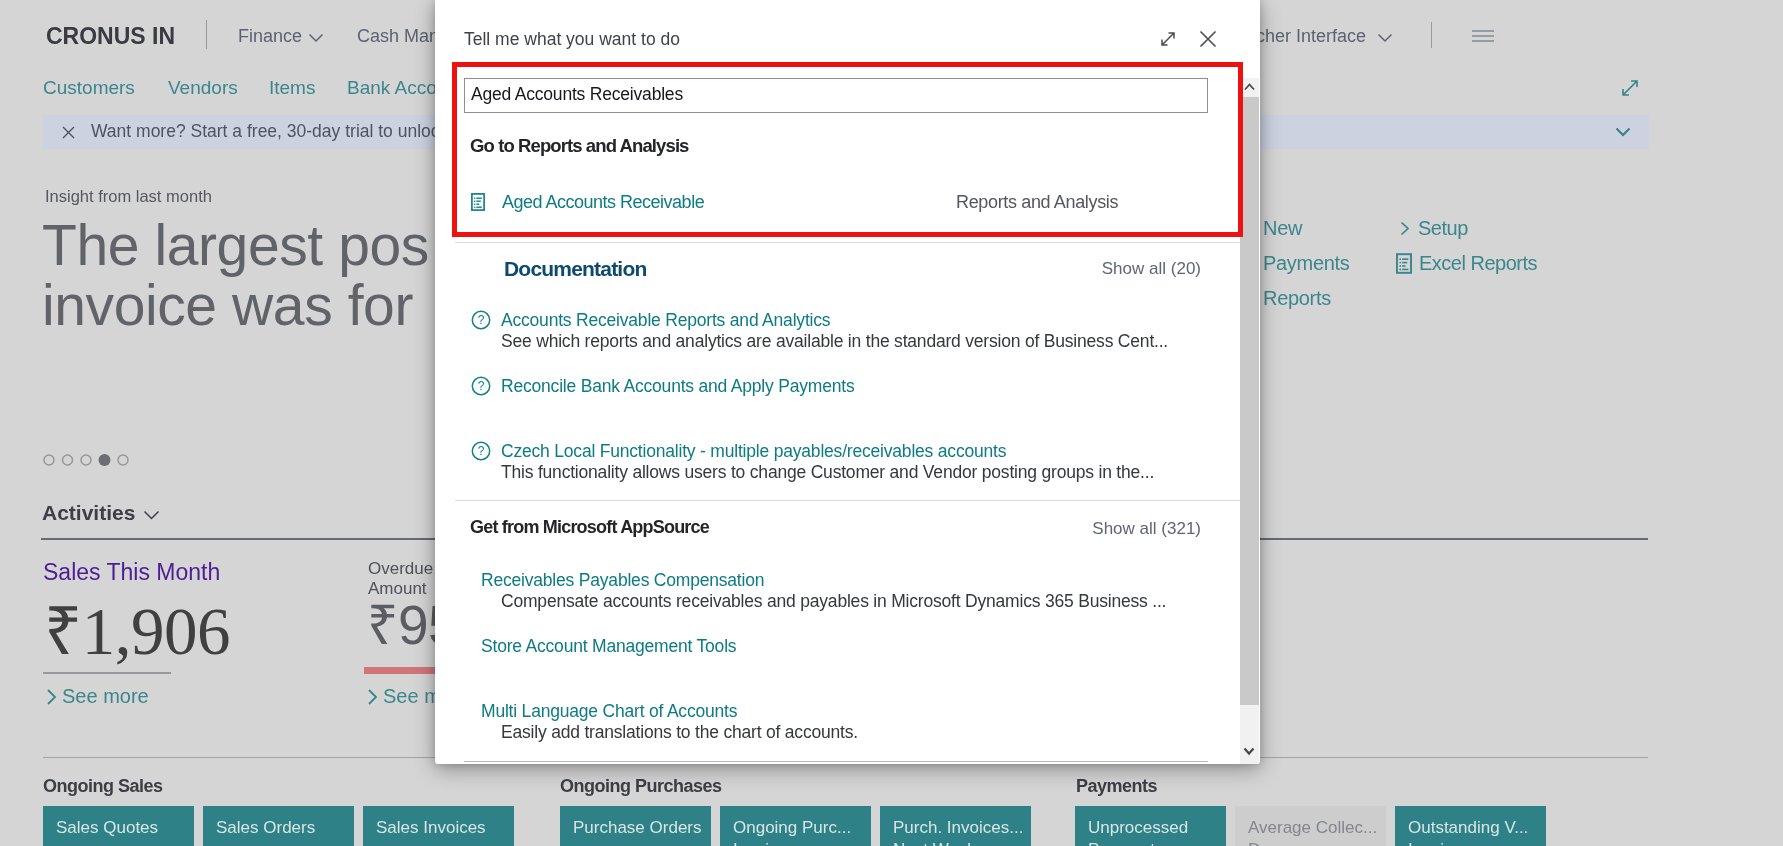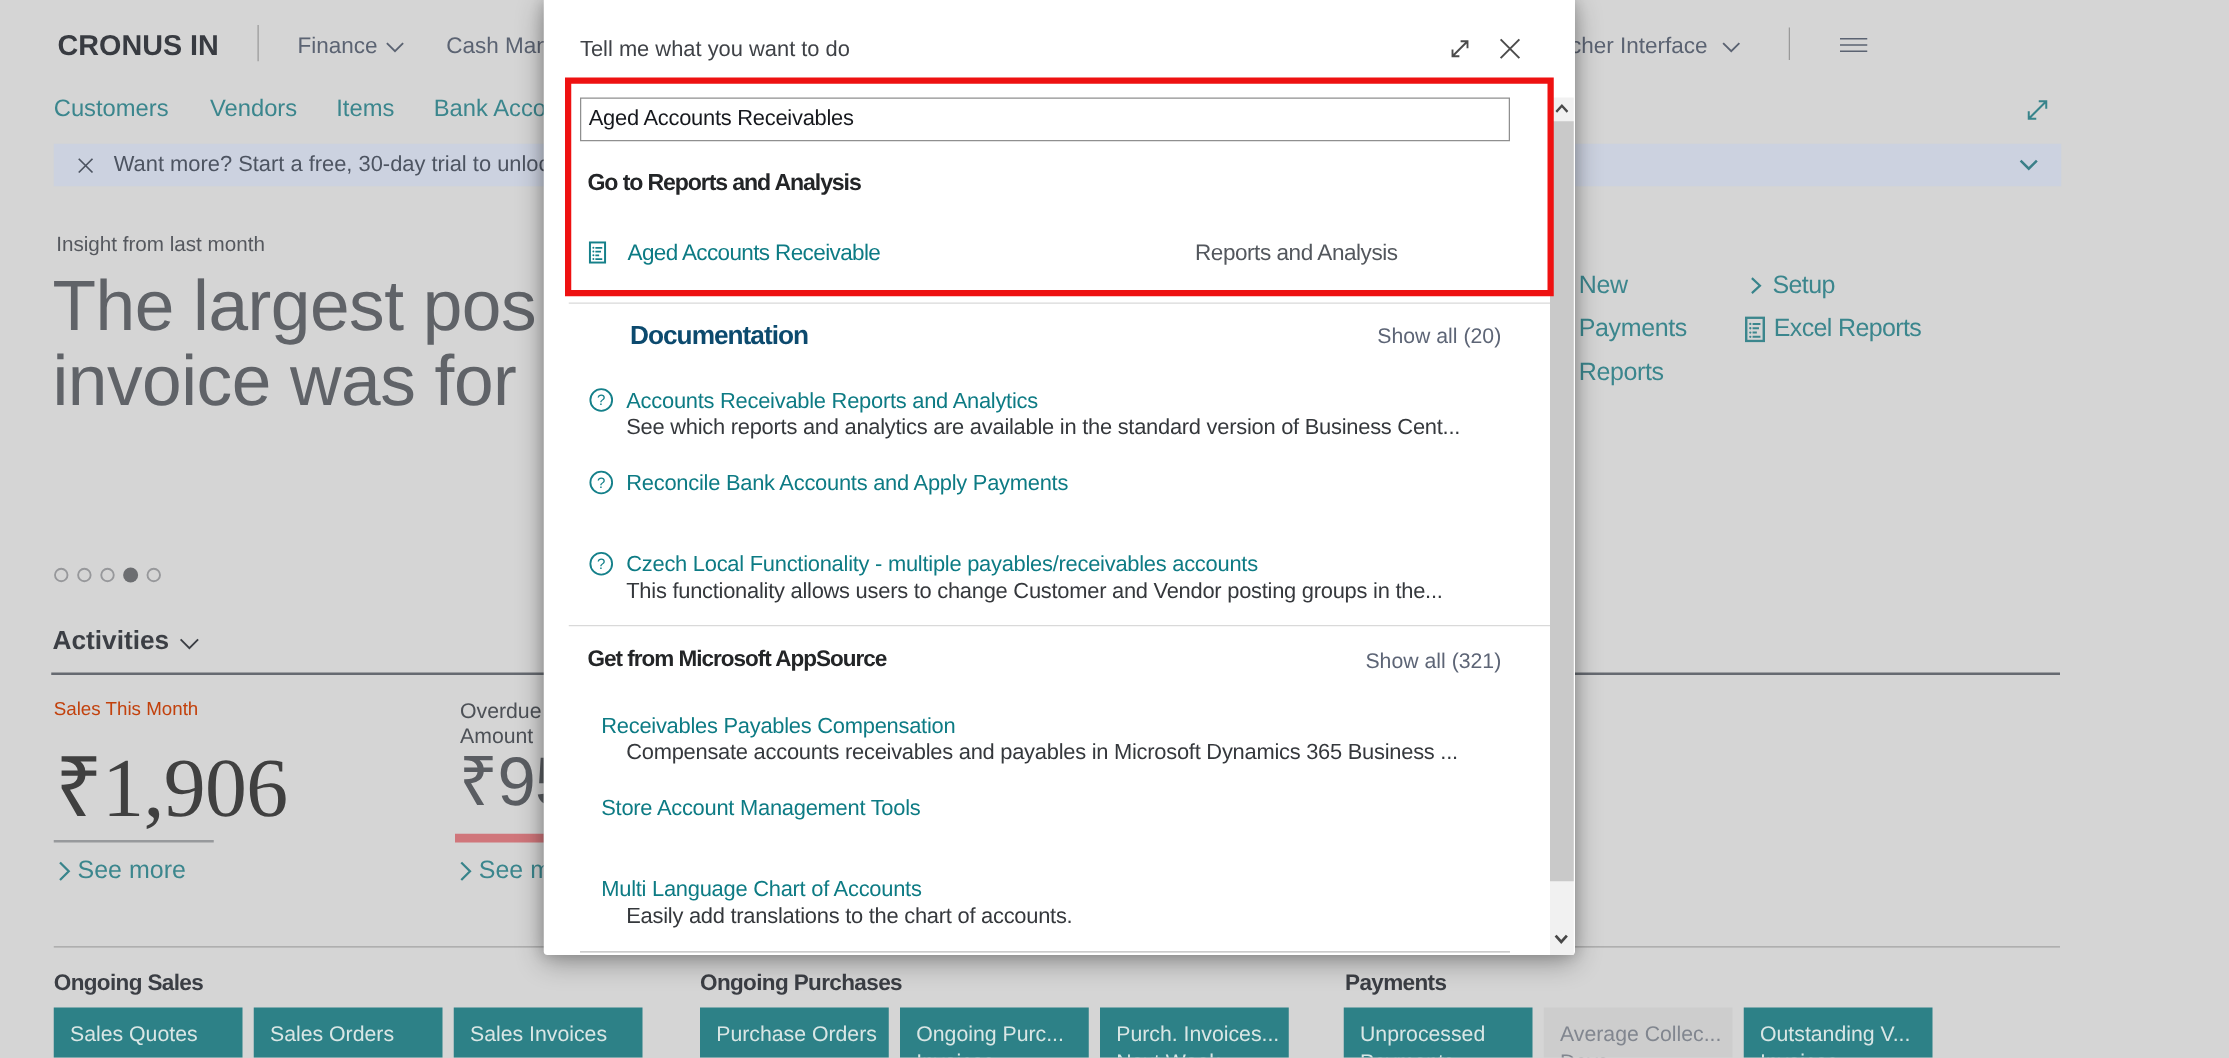--- a/index.html
+++ b/index.html
@@ -63,21 +63,21 @@
     <circle cx="62.5" cy="7" r="6" fill="#6c6e71"></circle>
     <circle cx="81" cy="7" r="5" fill="none" stroke="#97989b" stroke-width="1.5"></circle>
   </svg>
 
   <div class="abs" style="left:42px;top:501px;font-size:21px;font-weight:bold;color:#3c3f45;">Activities</div>
   <svg class="abs" style="left:143px;top:510px;" width="17" height="11" viewBox="0 0 17 11">
       <path d="M1.5 1.5 L8.5 8.5 L15.5 1.5" stroke="#3c3f45" stroke-width="1.5" fill="none"></path>
     </svg>
   <div class="abs" style="left:41px;top:538px;width:1607px;height:2px;background:#666a71;"></div>
 
-  <div class="abs" style="left:43px;top:559px;font-size:15px;color:#c2410c;">Sales This Month</div>
+  <div class="abs" style="left:43px;top:559px;font-size:23px;color:#4c1d95;">Sales This Month</div>
   <div class="abs" style="left:44px;top:598px;font-size:67px;line-height:1;color:#404040;letter-spacing:-0.5px;font-family:Liberation Serif, serif;">₹1,906</div>
   <div class="abs" style="left:43px;top:672px;width:128px;height:2px;background:#97999c;"></div>
   <svg class="abs" style="left:46px;top:688px;" width="11" height="18" viewBox="0 0 11 18">
       <path d="M2 2 L9 9 L2 16" stroke="#38848b" stroke-width="1.8" fill="none"></path>
     </svg>
   <div class="abs teal" style="left:62px;top:685px;font-size:20px;">See more</div>
 
   <div class="abs" style="left:364px;top:552px;width:71px;height:250px;overflow:hidden;">
     <div class="abs" style="left:4px;top:7px;font-size:17px;color:#4d5157;width:200px;">Overdue Sales<br>Amount</div>
     <div class="abs" style="left:3px;top:46px;font-size:55px;line-height:1;color:#5a5d62;letter-spacing:-0.5px;">₹95,580</div>

